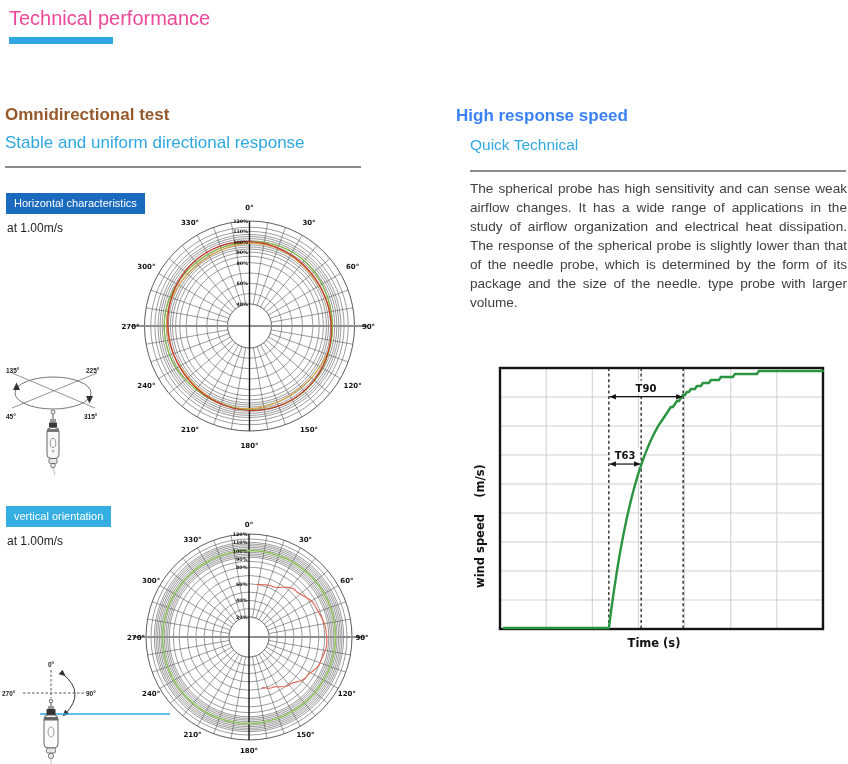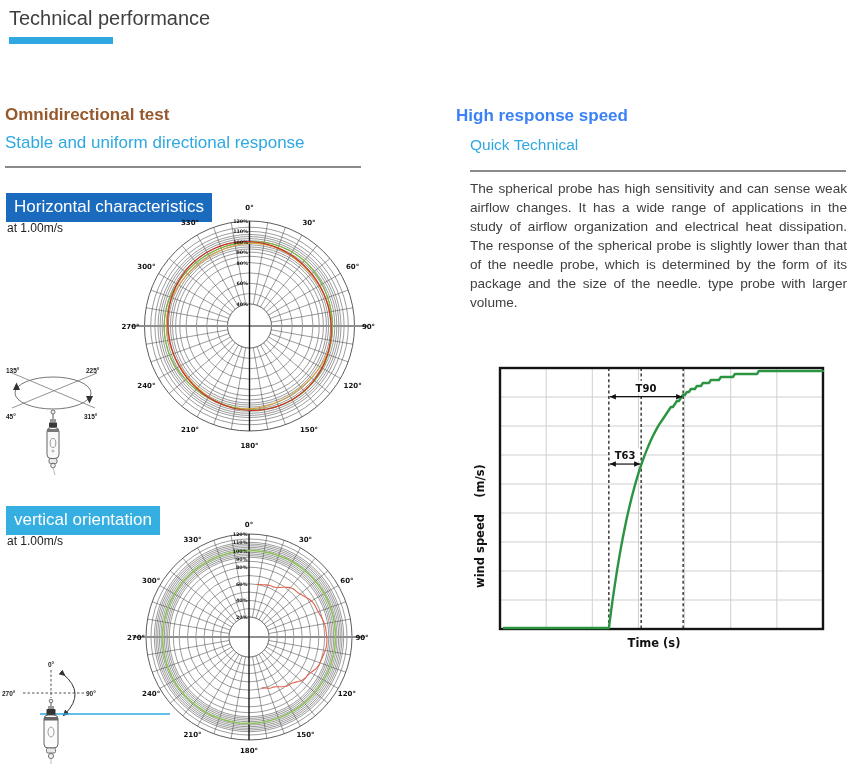--- a/index.html
+++ b/index.html
@@ -1,24 +1,24 @@
 <!DOCTYPE html>
 <html><head>
 <meta charset="utf-8">
 <style>
   html,body{margin:0;padding:0;background:#fff;}
   #page{position:relative;width:848px;height:764px;background:#fff;overflow:hidden;
         font-family:"Liberation Sans",sans-serif;color:#222;}
   .abs{position:absolute;}
-  #page-title{left:9px;top:7px;font-size:20px;font-weight:400;color:#404040;}
+  #page-title{left:9px;top:7px;font-size:20px;font-weight:400;color:#ec4899;}
   #title-bar{left:9px;top:37px;width:104px;height:7px;}
   .h-brown{font-size:17px;font-weight:600;}
   .h-blue{font-weight:400;}
   .divider{height:2px;background:#8a8a8a;}
-  .badge{color:#fff;font-size:17px;padding:4px 8px 5px 8px;display:inline-block;}
+  .badge{color:#fff;font-size:11px;padding:4px 8px 5px 8px;display:inline-block;}
   .caption{font-size:12px;color:#1e1e1e;}
   #right-paragraph{left:470px;top:179px;width:377px;font-size:13.6px;line-height:19px;
                    text-align:justify;color:#404040;}
   svg{overflow:visible;display:block;}
   .ang{font:600 7px "DejaVu Sans",sans-serif;fill:#111;}
   .rad{font:700 4.8px "DejaVu Sans",sans-serif;fill:#111;}
   .probe-label{font:700 6.5px "Liberation Sans",sans-serif;fill:#222;}
   .axis-label{font:600 11.5px "DejaVu Sans",sans-serif;fill:#111;}
   .ann-label{font:600 10px "DejaVu Sans",sans-serif;fill:#111;}
 </style>

